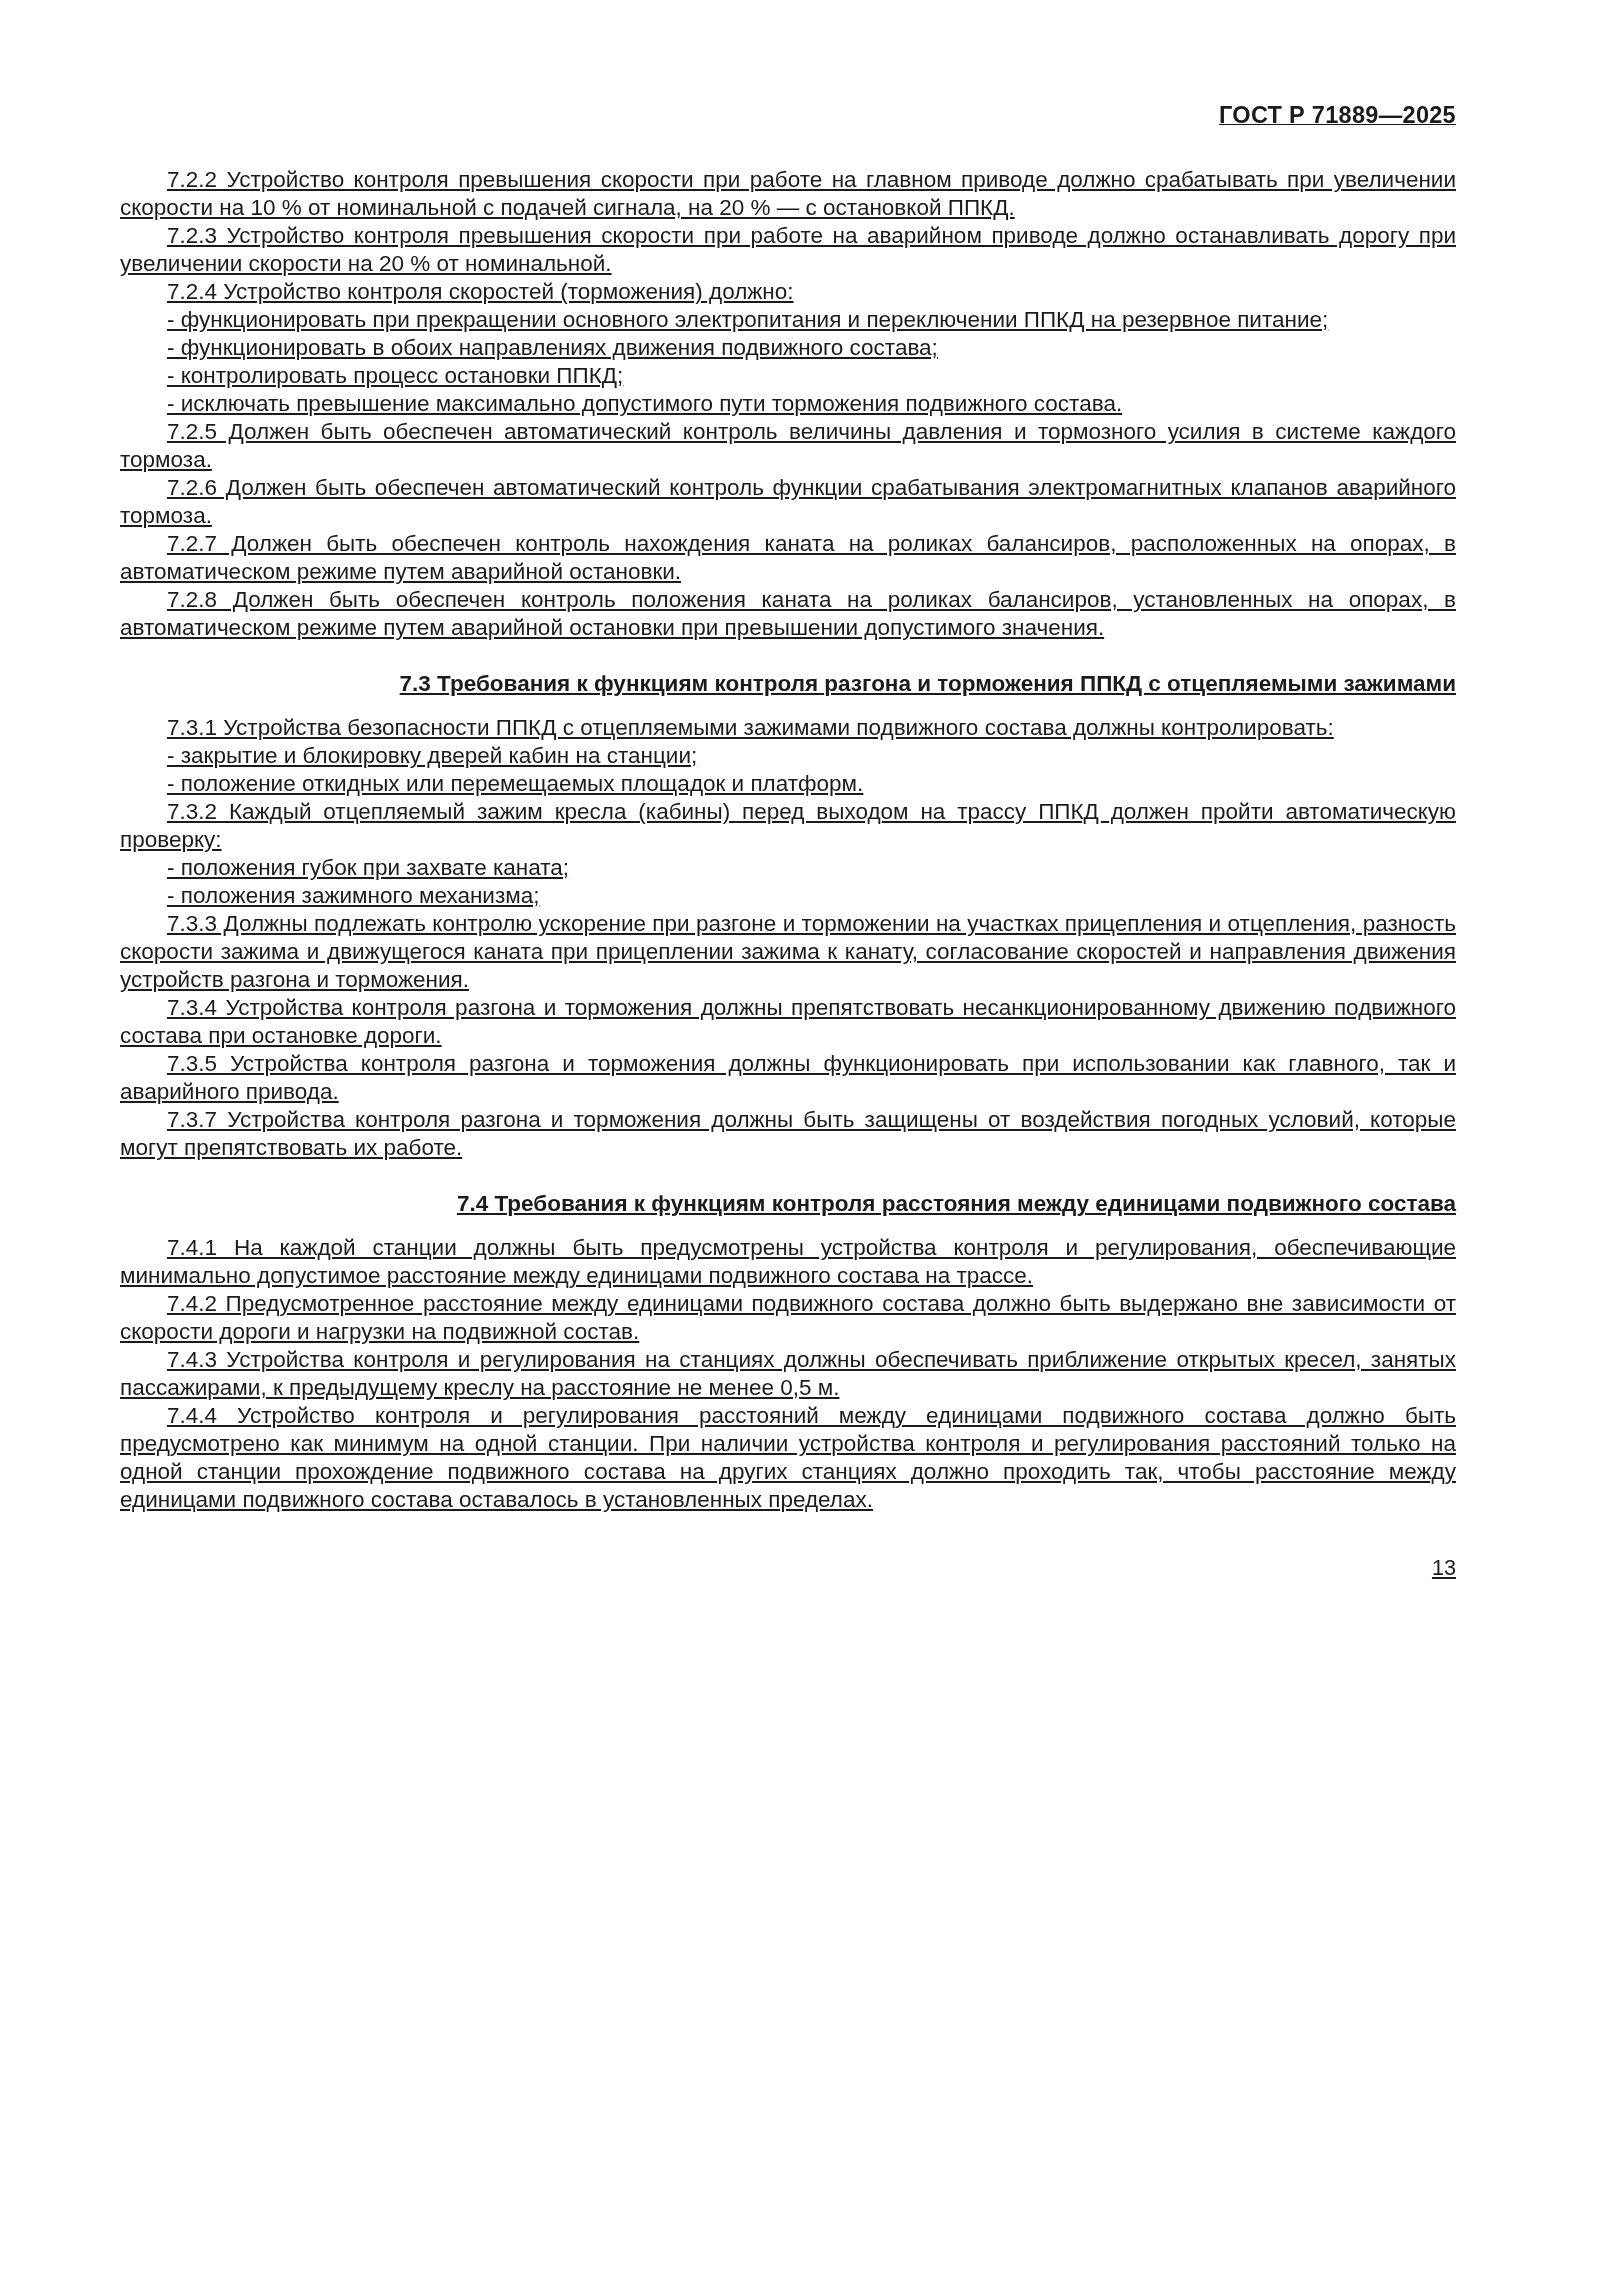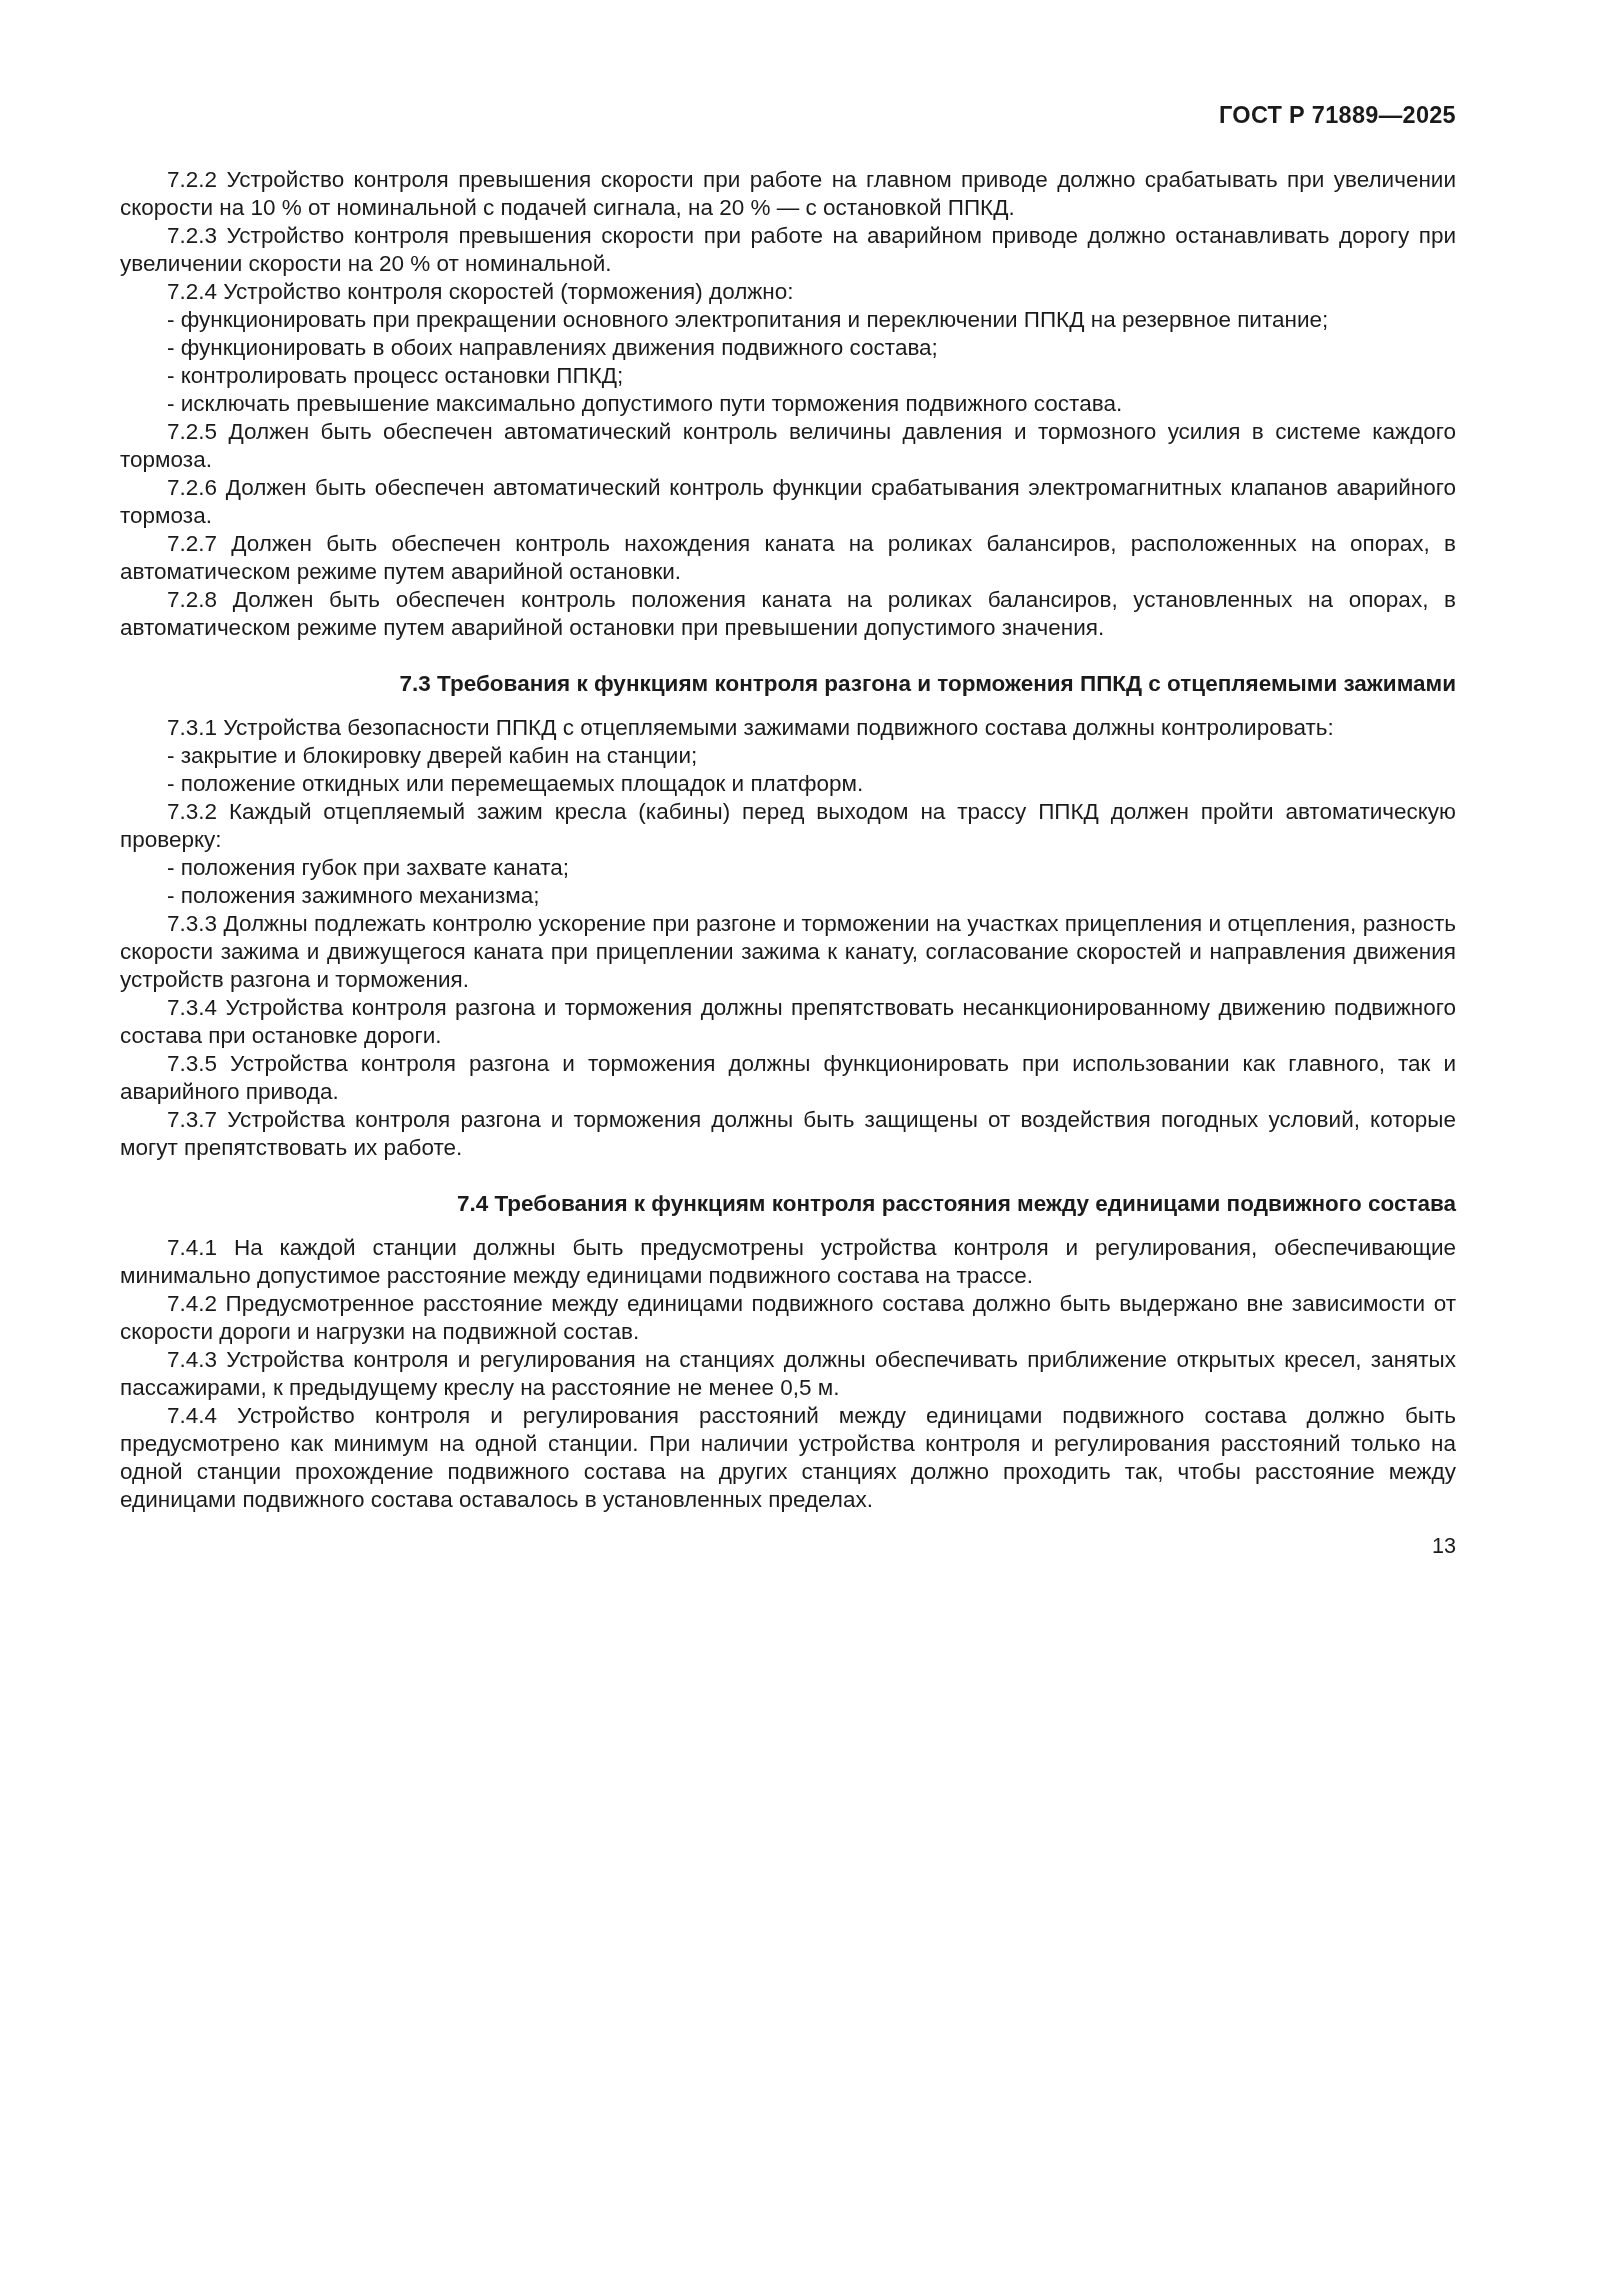--- a/index.html
+++ b/index.html
@@ -15,20 +15,21 @@
     color: #1b1b1b;
   }
 
   .page {
     position: relative;
     width: 1621px;
     height: 2074px;
     background: #ffffff;
     padding: 102px 165px 0 120px;
     overflow: hidden;
+    text-decoration: underline;
   }
 
   .page-header {
     text-align: right;
     margin-bottom: 37px;
   }
 
   .doc-code {
     font-size: 23.5px;
     font-weight: bold;
@@ -50,21 +51,21 @@
     font-size: 22.5px;
     line-height: 29px;
     font-weight: bold;
     text-align: right;
     padding-left: 47px;
     margin: 27.4px 0 15.7px 0;
   }
 
   .page-footer {
     text-align: right;
-    margin-top: 19px;
+    margin-top: 41px;
     font-size: 21.6px;
   }
 </style>
 </head>
 <body>
 
 <div class="page">
 
   <div class="page-header">
     <span class="doc-code">ГОСТ Р 71889—2025</span>

